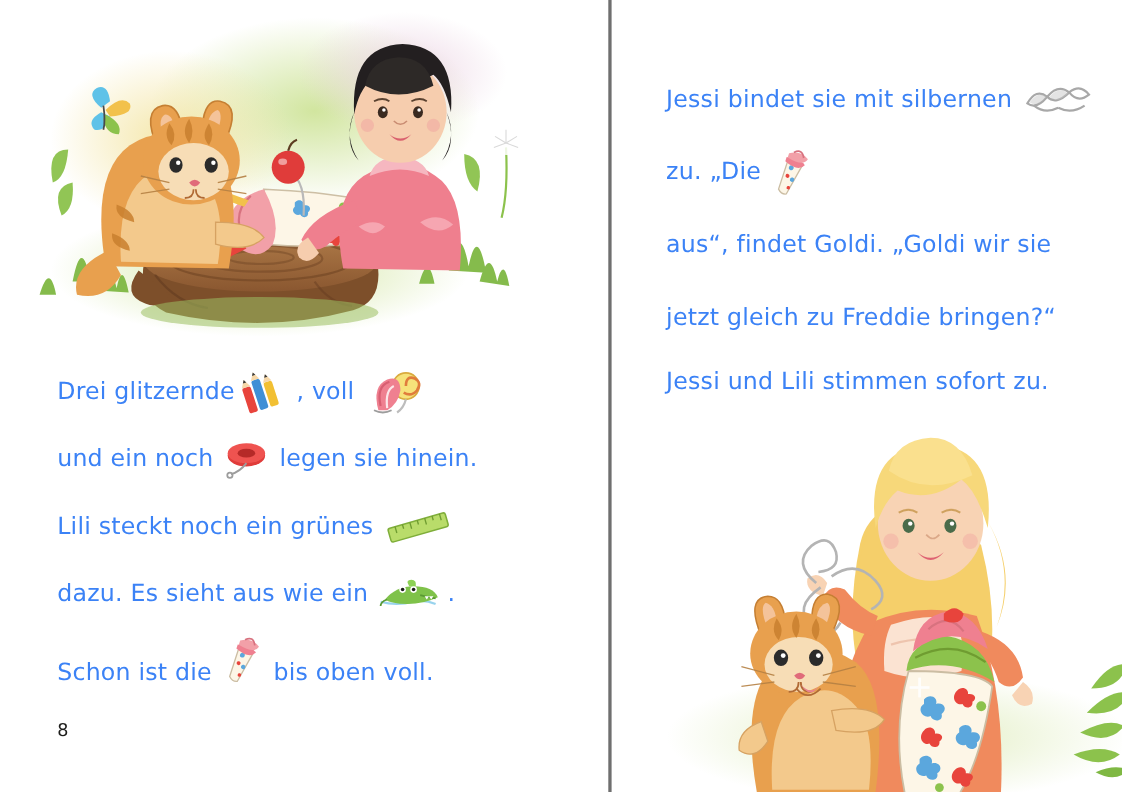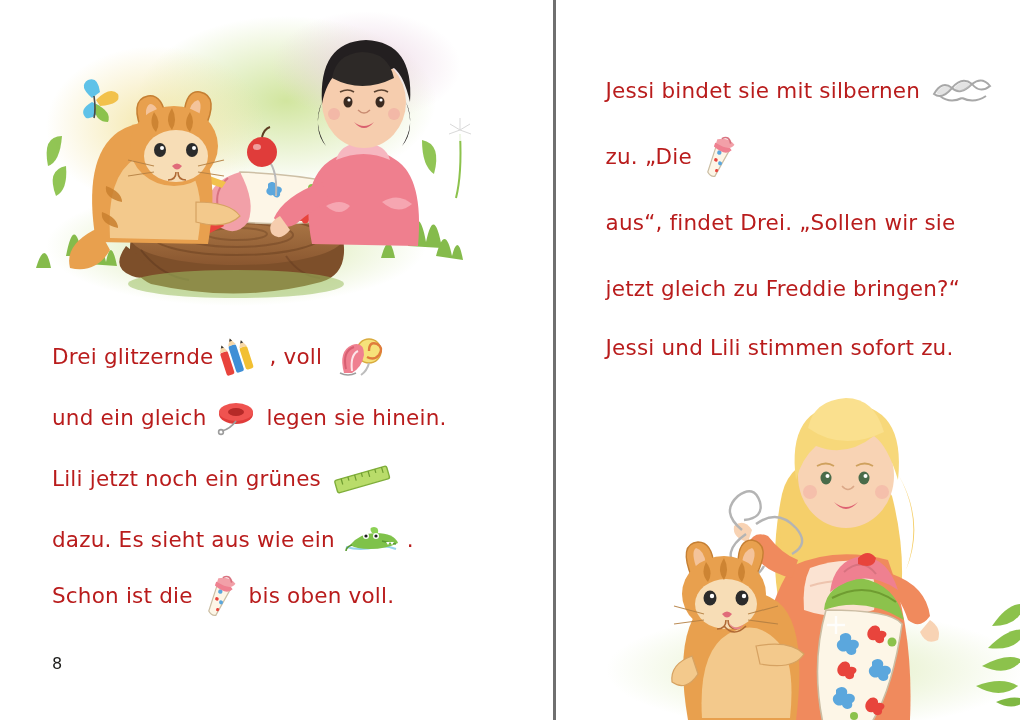--- a/index.html
+++ b/index.html
@@ -39,21 +39,21 @@
 
   
   .textblock {
     position: absolute;
     left: 0;
     width: 100%;
     box-sizing: border-box;
   }
   .line {
     font-size: 21.5px;
-    color: #b91c1c;
+    color: #3b82f6;
     letter-spacing: 0.2px;
     line-height: 1.0;
     display: flex;
     align-items: center;
     white-space: nowrap;
   }
   .line span.t { display: inline-block; }
   .pagenum {
     position: absolute;
     font-size: 16px;
@@ -285,35 +285,35 @@
             <path d="M37 26 q-2 8 -8 12" stroke="#bdbdbd" stroke-width="2" fill="none"></path>
             <path d="M12 36 q-6-22 8-28 q12-4 12 10 q-2 12 -12 18 z" fill="#ef8090"></path>
             <path d="M14 32 q-4-18 8-22" stroke="#d85f72" stroke-width="2" fill="none"></path>
             <path d="M20 34 q-2-16 6-20" stroke="#ffffff" stroke-width="2" fill="none" opacity="0.8"></path>
             <path d="M8 36 q8 4 16 0" stroke="#9d9d9d" stroke-width="1.6" fill="none"></path>
           </svg>
         </span>
       </div>
 
       <div class="line" style="height:60px;">
-        <span class="t">und ein gleich</span>
+        <span class="t">und ein noch</span>
         <span class="picto" style="margin:0 8px;">
           <svg width="44" height="34" viewBox="0 0 44 34">
             <ellipse cx="22" cy="13" rx="17" ry="10" fill="#e03c3a"></ellipse>
             <ellipse cx="22" cy="11" rx="17" ry="9" fill="#ef5350"></ellipse>
             <ellipse cx="22" cy="11" rx="8" ry="4" fill="#b62a28"></ellipse>
             <path d="M22 20 q-6 8 -14 10" stroke="#9d9d9d" stroke-width="1.8" fill="none"></path>
             <circle cx="7" cy="31" r="2.4" fill="none" stroke="#9d9d9d" stroke-width="1.6"></circle>
           </svg>
         </span>
         <span class="t">legen sie hinein.</span>
       </div>
 
       <div class="line" style="height:62px;">
-        <span class="t">Lili jetzt noch ein grünes</span>
+        <span class="t">Lili steckt noch ein grünes</span>
         <span class="picto" style="margin-left:10px;">
           <svg width="62" height="34" viewBox="0 0 62 34">
             <g transform="rotate(-16 31 17)">
               <rect x="4" y="11" width="54" height="13" rx="2" fill="#b9dc6a" stroke="#7fae3a" stroke-width="1.4"></rect>
               <g stroke="#6f9c31" stroke-width="1.2">
                 <path d="M11 11 v6"></path>
                   <path d="M18 11 v4"></path>
                   <path d="M25 11 v6"></path>
                   <path d="M32 11 v4"></path>
                 <path d="M39 11 v6"></path>
@@ -340,21 +340,21 @@
             <path d="M10 22 q-6 2 -6 6" stroke="#5a9a33" stroke-width="1.6" fill="none"></path>
             <g fill="#ffffff">
               <path d="M44 19 l2 3 l2-3 z"></path>
                 <path d="M48 19 l2 3 l2-3 z"></path>
             </g>
           </svg>
         </span>
         <span class="t">.</span>
       </div>
 
-      <div class="line" style="height:52px;">
+      <div class="line" style="height:52px;align-items:flex-end;">
         <span class="t">Schon ist die</span>
         <span class="picto" style="margin:0 8px;">
           <svg width="40" height="44" viewBox="0 0 40 44">
             <g transform="rotate(18 20 22)">
               <path d="M13 10 q12 0 14 2 l-6 30 q-4 2 -8-2 z" fill="#fdf6e7" stroke="#cbbda3" stroke-width="1.2"></path>
               <g fill="#5ba7dd">
                 <circle cx="18" cy="18" r="2.2"></circle>
                   <circle cx="22" cy="28" r="2"></circle>
               </g>
               <g fill="#e8443c">
@@ -415,21 +415,21 @@
                 </g>
               <path d="M11 10 q14-2 18 2 q-4 8 -18 2 z" fill="#ef8090"></path>
               <path d="M12 6 q10-6 18 0 q-2 8 -18 4 z" fill="#f2a0a8"></path>
               <path d="M16 4 q6-6 10 2" stroke="#d8727f" stroke-width="1.6" fill="none"></path>
             </g>
           </svg>
         </span>
       </div>
 
       <div class="line" style="height:66px;">
-        <span class="t">aus“, findet Drei. „Sollen wir sie</span>
+        <span class="t">aus“, findet Goldi. „Goldi wir sie</span>
       </div>
 
       <div class="line" style="height:66px;">
         <span class="t">jetzt gleich zu Freddie bringen?“</span>
       </div>
 
       <div class="line" style="height:52px;">
         <span class="t">Jessi und Lili stimmen sofort zu.</span>
       </div>
     </div>

